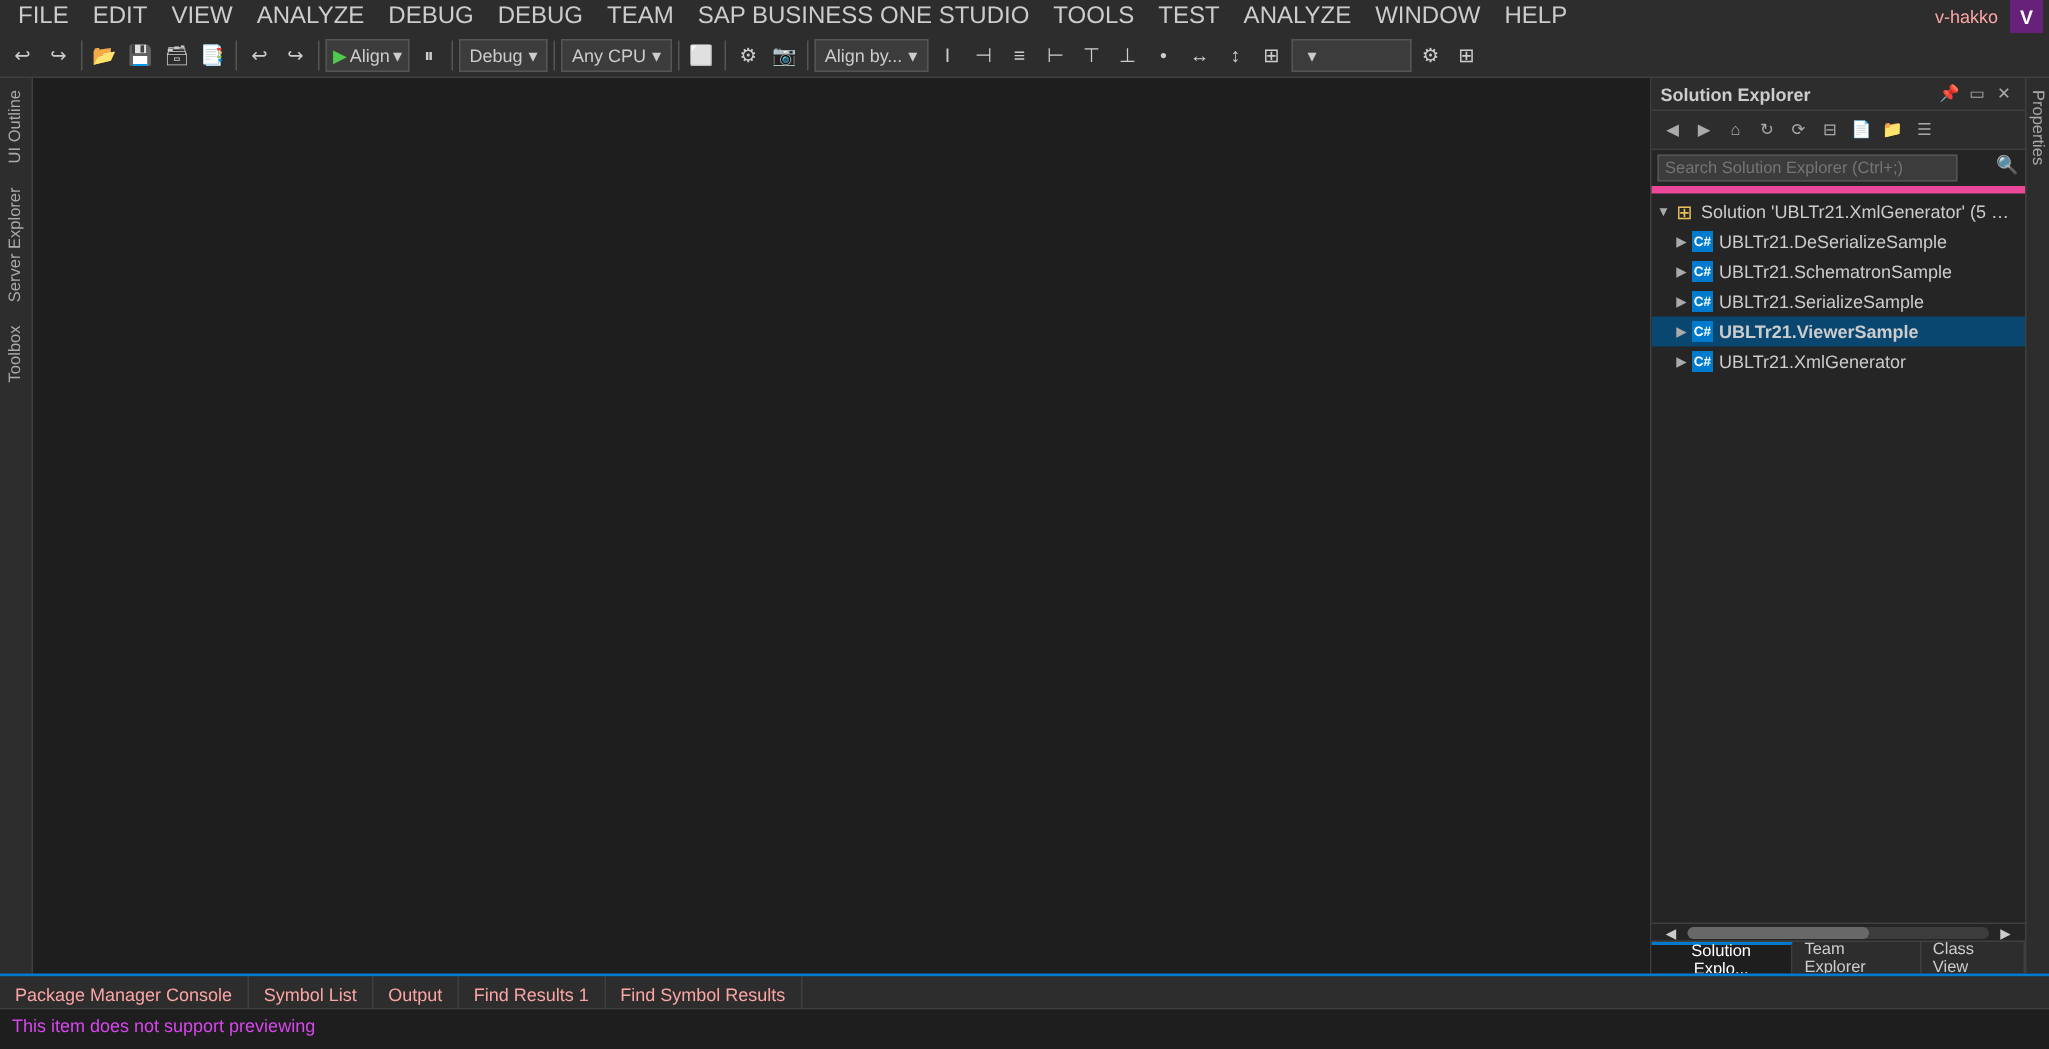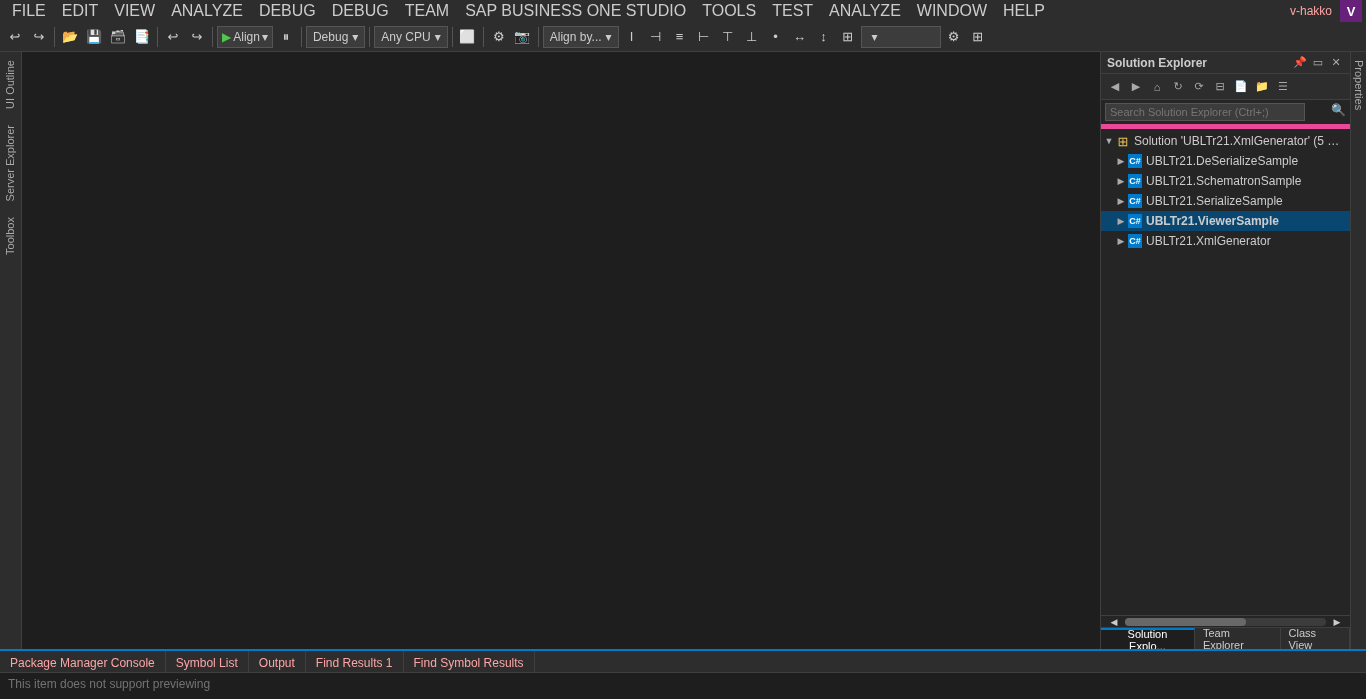--- a/index.html
+++ b/index.html
@@ -373,21 +373,21 @@
       cursor: pointer;
       height: 100%;
       display: flex;
       align-items: flex-end;
       border-right: 1px solid #3f3f3f;
     }
     .bottom-content {
       flex: 1;
       padding: 4px 8px;
       font-size: 12px;
-      color: #737373;
+      color: #d946ef;
       background: #1e1e1e;
     }
   </style>
 </head>
 <body>
 
 <div class="menu-bar">
   <span class="menu-item">FILE</span>
   <span class="menu-item">EDIT</span>
   <span class="menu-item">VIEW</span>

